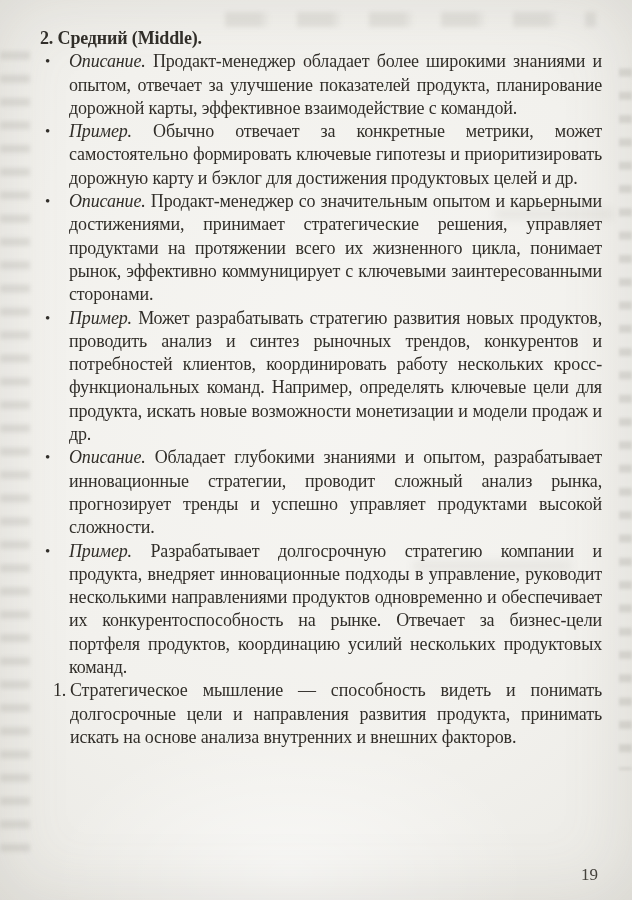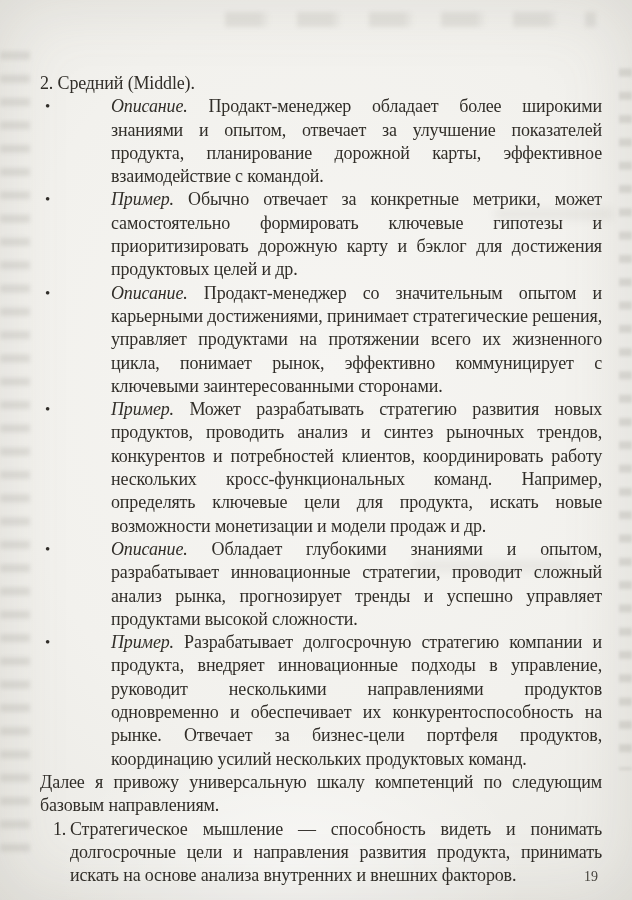--- a/index.html
+++ b/index.html
@@ -45,33 +45,33 @@
     filter:blur(4px);opacity:.22;border-radius:6px;
   }
   .blob1{right:18px;top:208px;}
   .blob2{right:60px;top:560px;width:160px;}
 
   .content{
     position:absolute;left:40px;top:27px;width:562px;
     color:#312e29;font-size:18px;line-height:23.3px;
     letter-spacing:-0.15px;hyphens:auto;-webkit-hyphens:auto;
   }
-  .heading{font-weight:normal;margin-top:45px;}
+  .heading{font-weight:bold;}
   .bullet{display:flex;}
   .marker{flex:0 0 24px;padding-left:5px;font-size:15px;}
-  .btext{flex:1;text-align:justify;margin-left:42px;}
+  .btext{flex:1;text-align:justify;}
   .lead{font-style:italic;}
   .para{text-align:justify;}
   .numbered{display:flex;margin-left:13px;}
   .nmark{flex:0 0 17px;}
   .ntext{flex:1;text-align:justify;}
 
   .pagenum{
     position:absolute;right:34px;bottom:15px;
-    font-size:14px;color:#45423c;
+    font-size:17px;color:#45423c;
     font-family:"Liberation Serif","DejaVu Serif",serif;
   }
 </style>
 </head>
 <body>
 
 <div class="page">
 
   <div class="bleed bleed-left"></div>
   <div class="bleed bleed-right"></div>
@@ -108,21 +108,20 @@
     <div class="bullet">
       <span class="marker">•</span>
       <span class="btext"><span class="lead">Описание.</span> <span>Обладает глубокими знаниями и опытом, разрабатывает инновационные стратегии, проводит сложный анализ рынка, прогнозирует тренды и успешно управляет продуктами высокой сложности.</span></span>
     </div>
 
     <div class="bullet">
       <span class="marker">•</span>
       <span class="btext"><span class="lead">Пример.</span> <span>Разрабатывает долгосрочную стратегию компании и продукта, внедряет инновационные подходы в управление, руководит несколькими направлениями продуктов одновременно и обеспечивает их конкурентоспособность на рынке. Отвечает за бизнес-цели портфеля продуктов, координацию усилий нескольких продуктовых команд.</span></span>
     </div>
 
-    <div class="para">Далее я привожу универсальную шкалу компетенций по следующим базовым направлениям.</div>
 
     <div class="numbered">
       <span class="nmark">1.</span>
       <span class="ntext">Стратегическое мышление — способность видеть и понимать долгосрочные цели и направления развития продукта, принимать искать на основе анализа внутренних и внешних факторов.</span>
     </div>
 
   </div>
 
   <div class="pagenum">19</div>
 </div>

